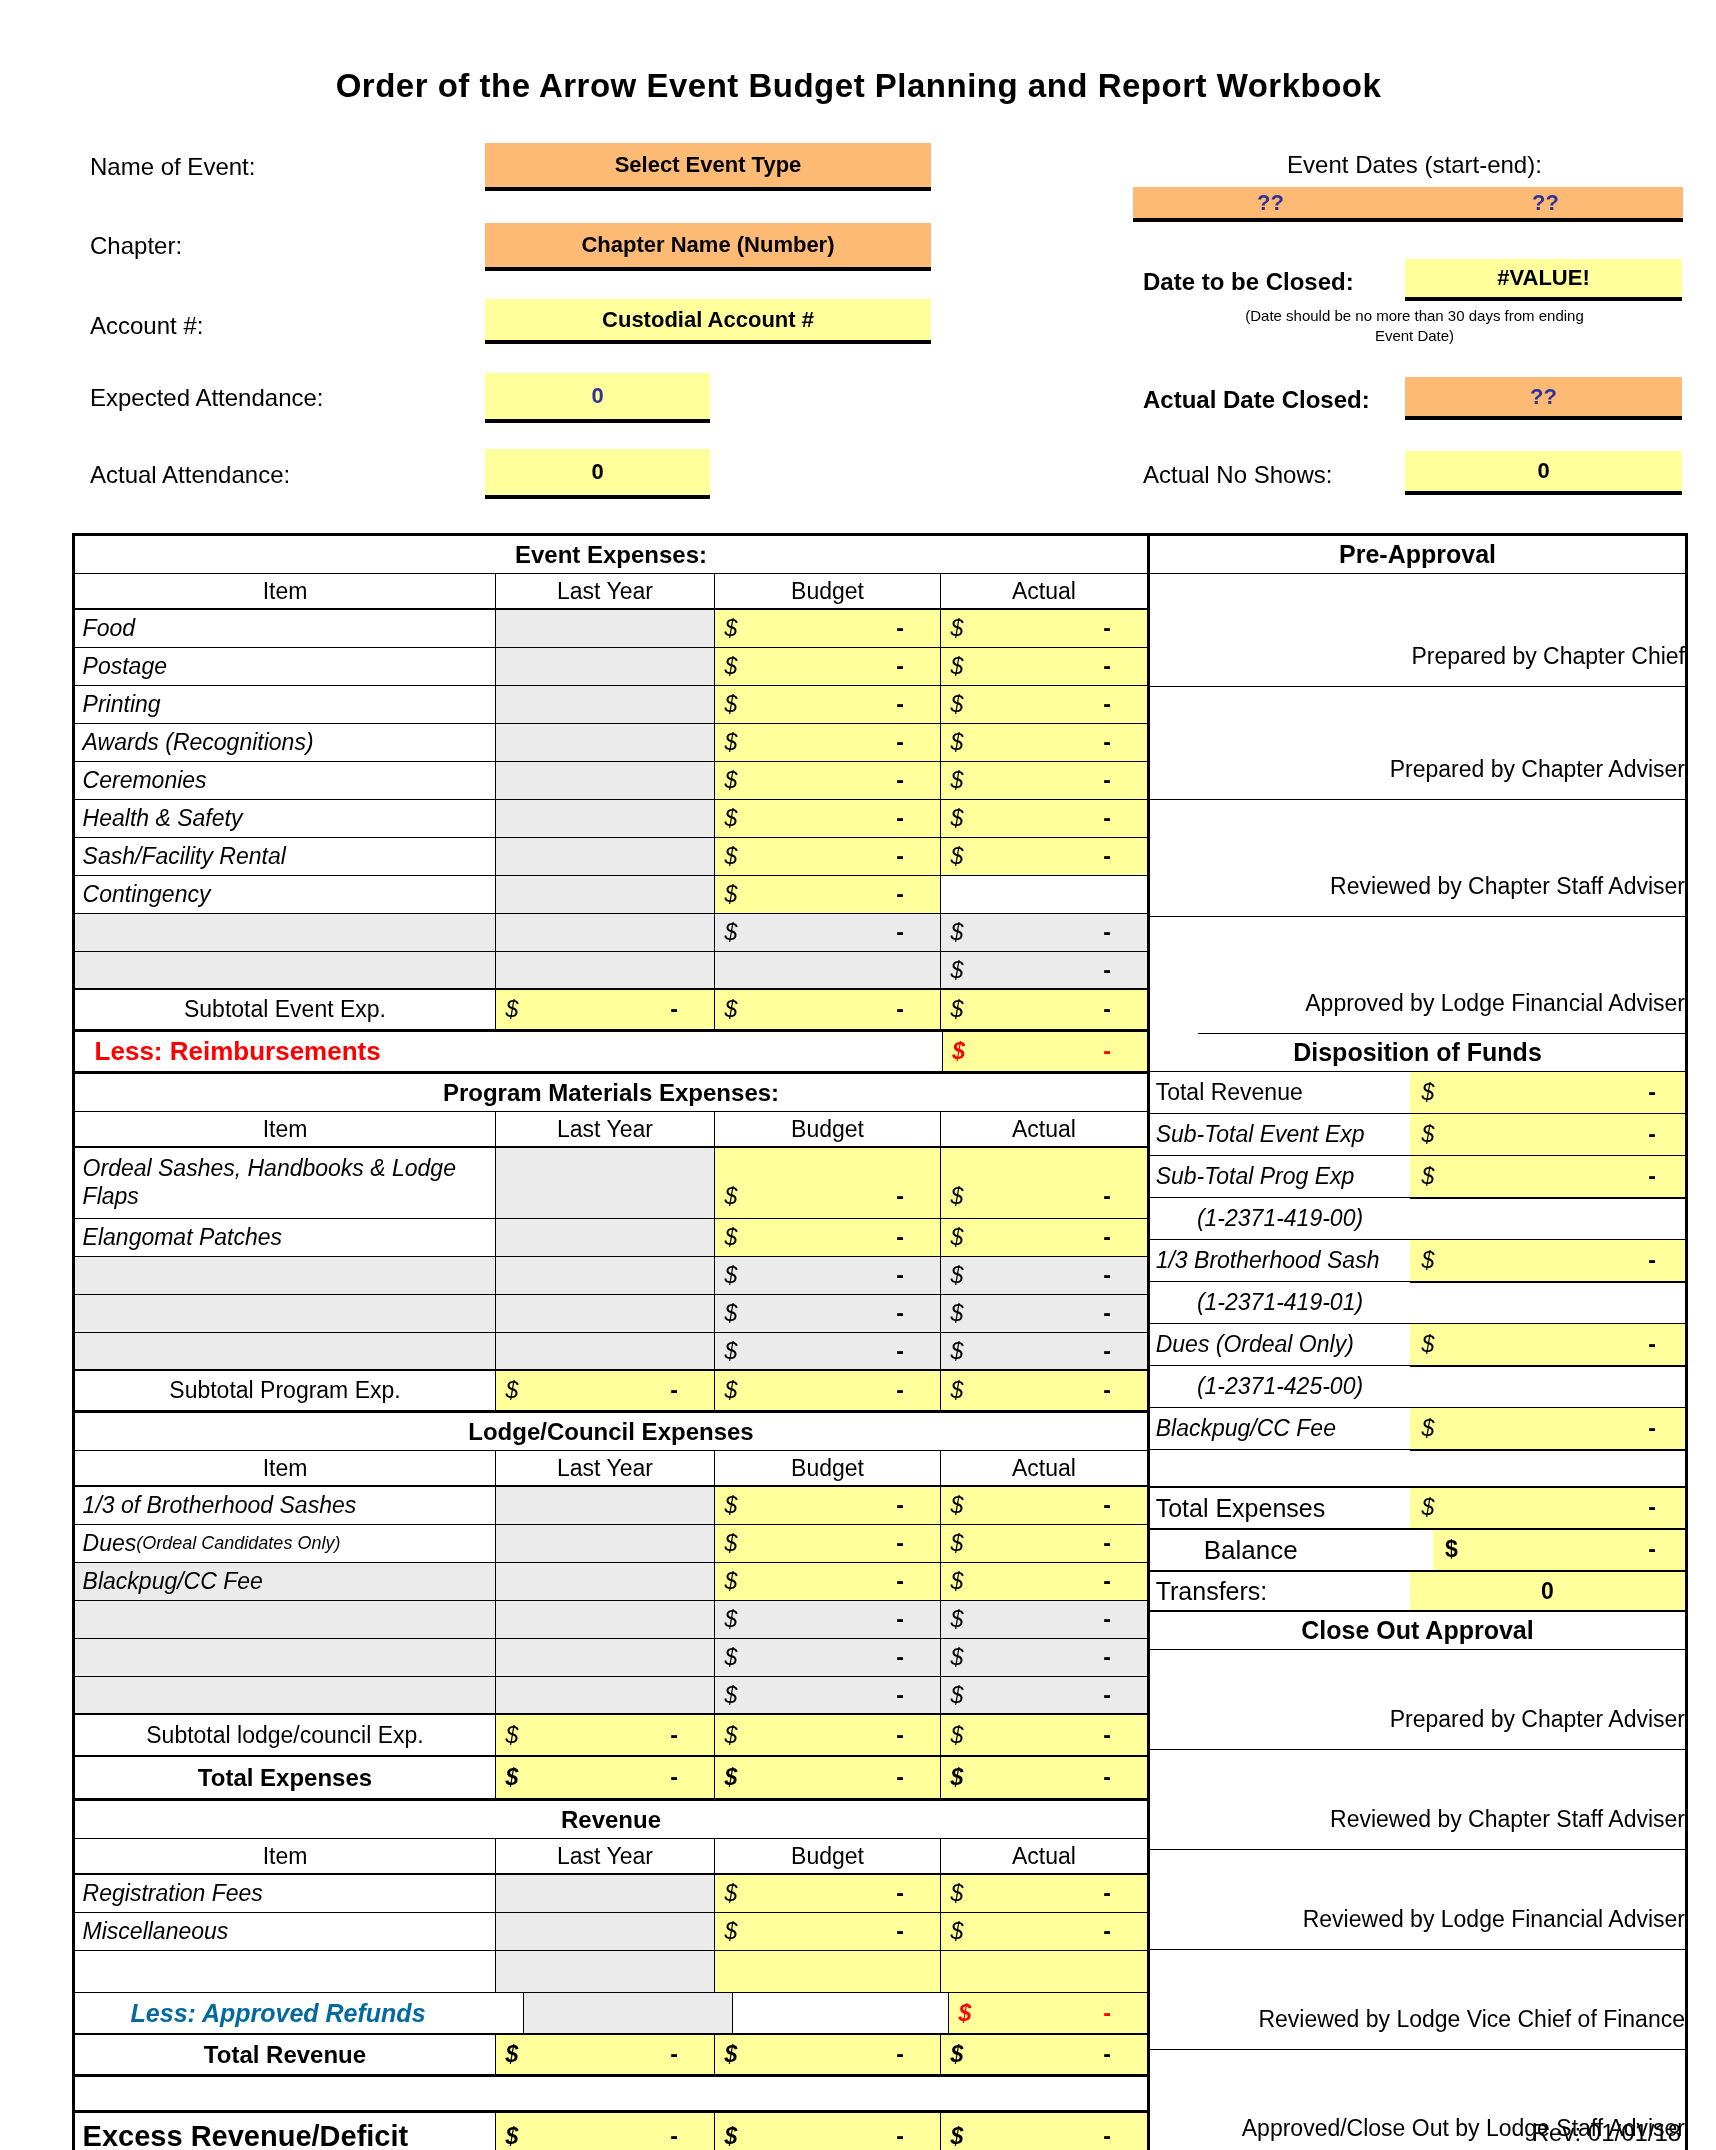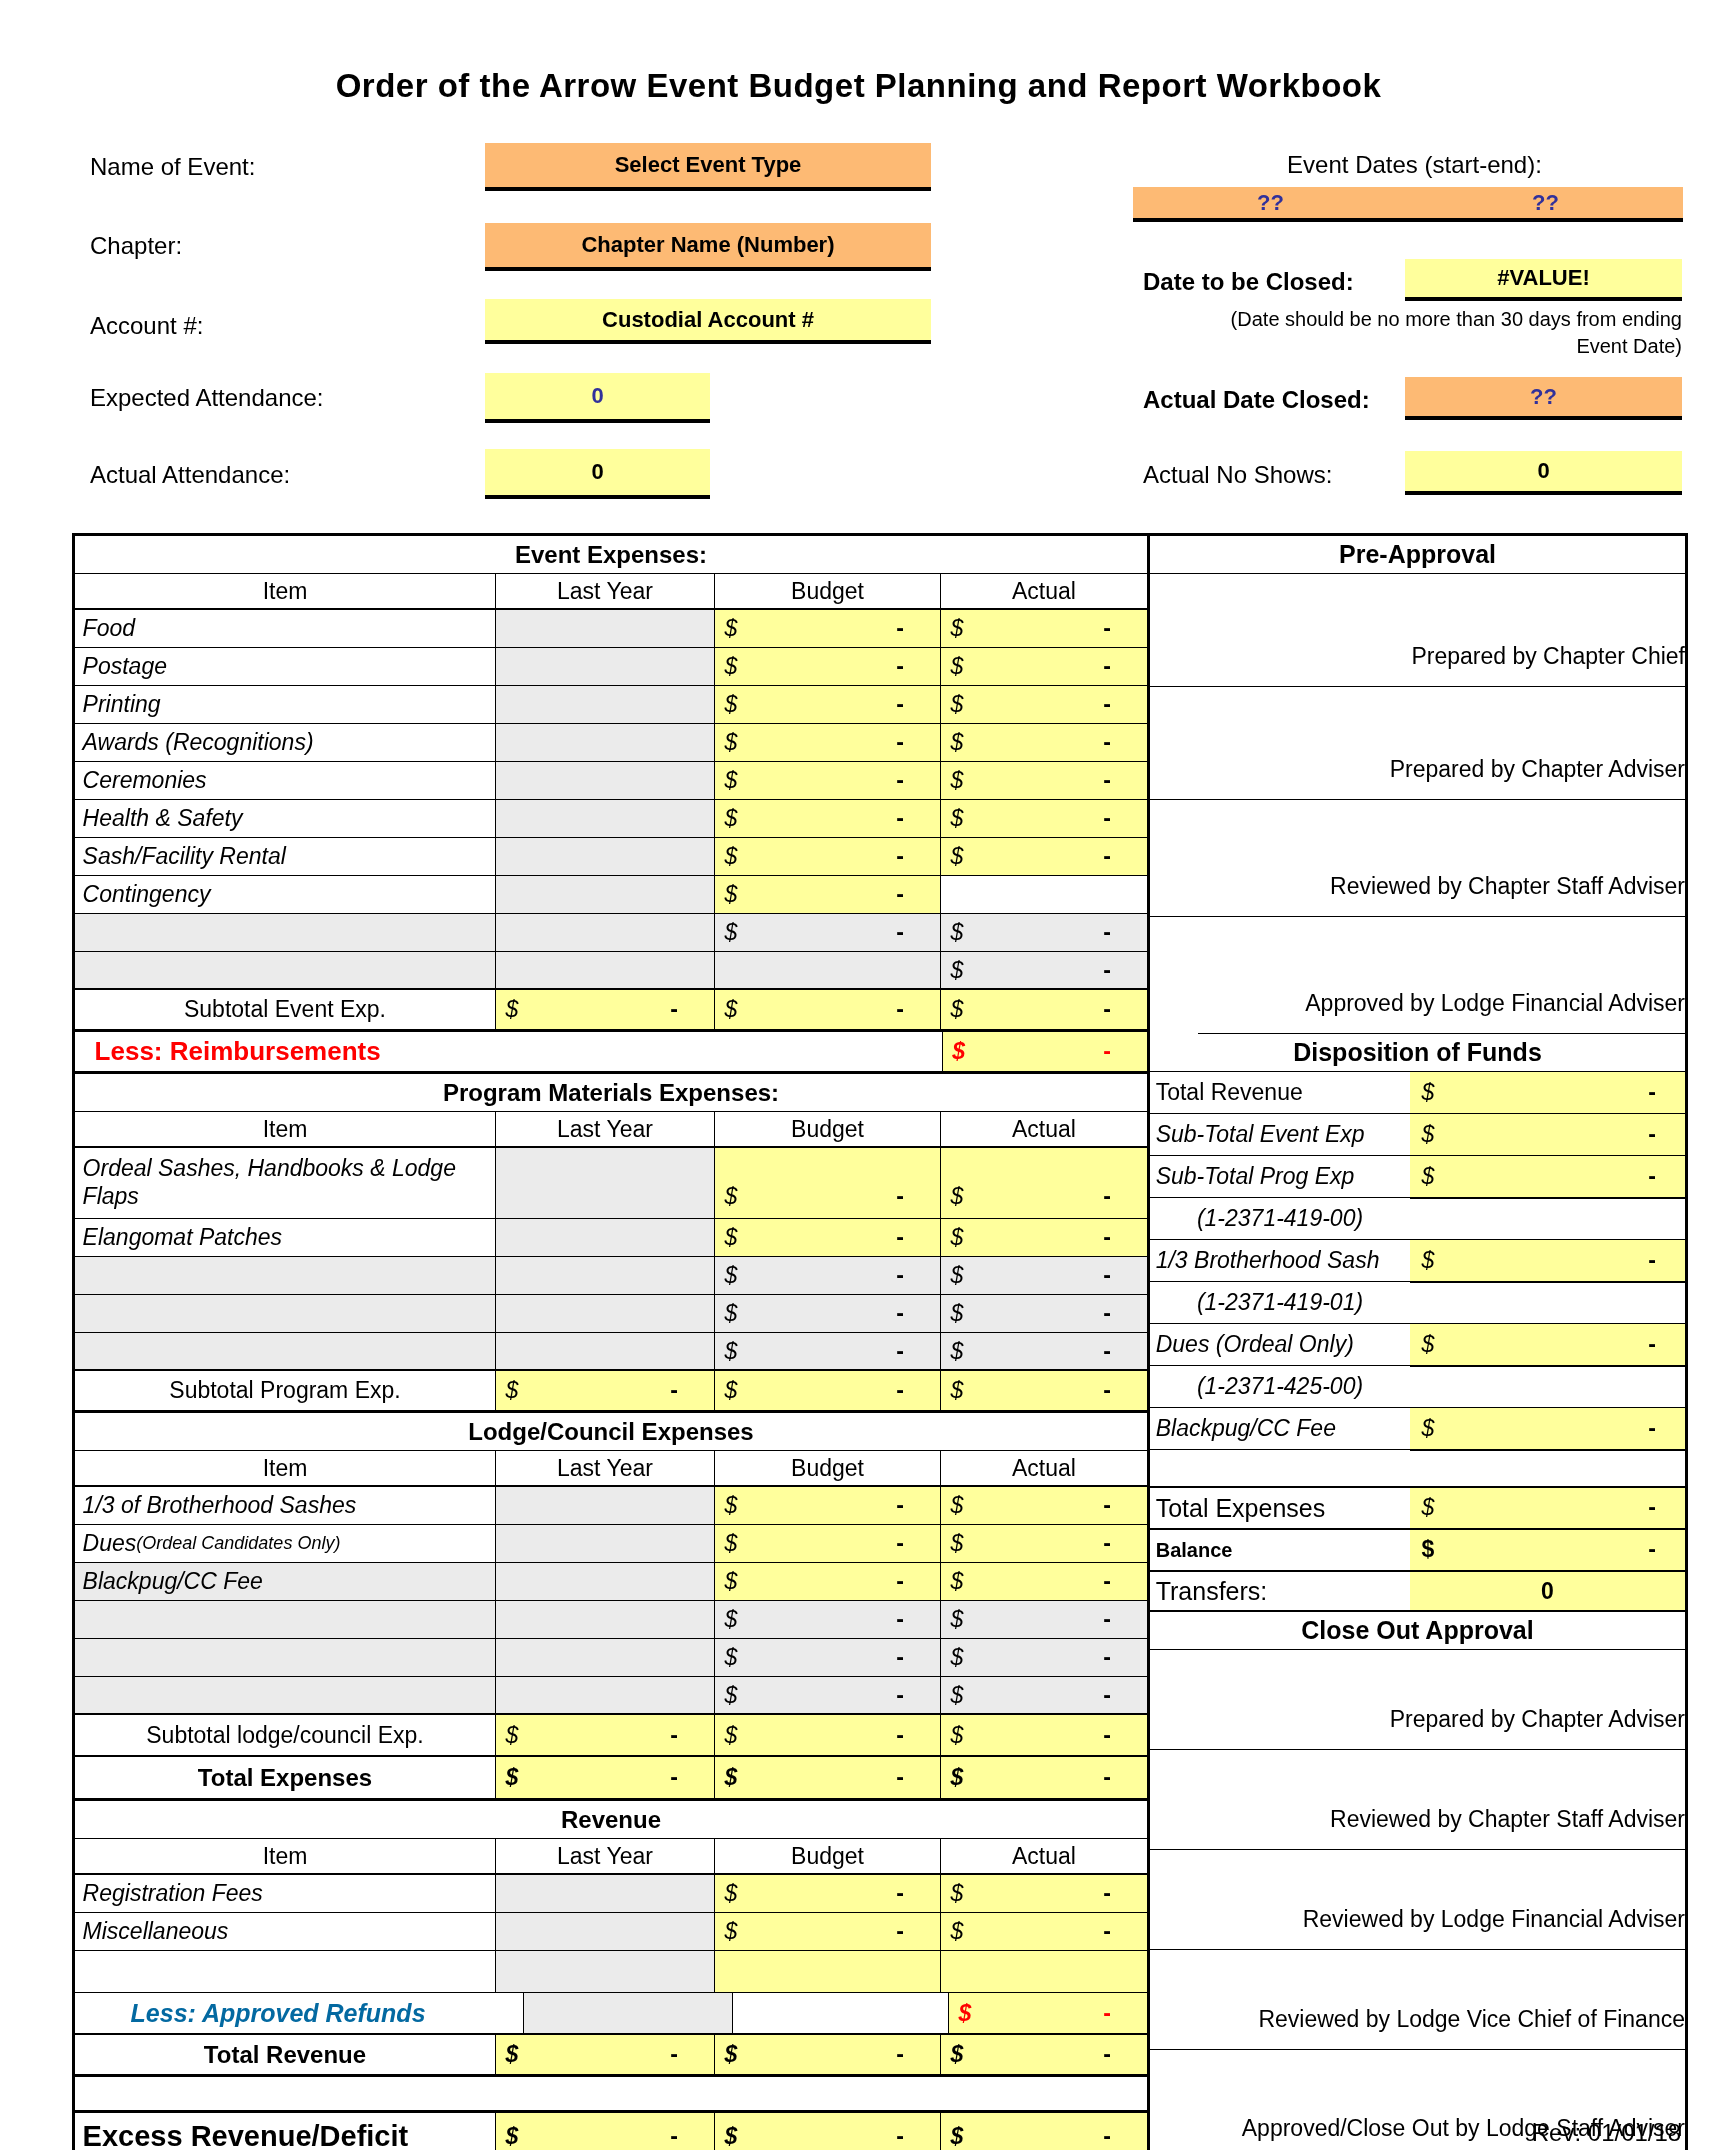--- a/index.html
+++ b/index.html
@@ -10,21 +10,21 @@
   .title{position:absolute;left:0;right:0;top:67px;text-align:center;
          font-size:33px;font-weight:600;letter-spacing:0.5px;}
   .lbl{position:absolute;font-size:24px;white-space:nowrap;}
   .b{font-weight:bold;}
   .vbox{position:absolute;display:flex;align-items:center;justify-content:center;
         box-sizing:border-box;border-bottom:4.8px solid #000;font-size:22px;font-weight:bold;}
   .gbox{background:#fdba74;}
   .ybox{background:#ffff9c;}
   .navy{color:#31319b;}
   .qqbox{justify-content:space-around;}
-  .note{position:absolute;font-size:20px;text-align:right;line-height:1.35;}
+  .note{position:absolute;font-size:15px;text-align:center;line-height:1.35;}
 
   
   .main{position:absolute;left:72px;top:533px;display:flex;border:3.8px solid #000;box-sizing:content-box;}
   .ltab{width:1075px;border-right:3.8px solid #000;box-sizing:border-box;display:flex;flex-direction:column;}
   .rtab{width:535px;display:flex;flex-direction:column;}
 
   .row{display:flex;border-bottom:1.9px solid #000;box-sizing:border-box;flex:0 0 auto;}
   .bb3{border-bottom-width:2.9px;}
   .bb4{border-bottom-width:3.8px;}
   .bb0{border-bottom:none;}
@@ -634,21 +634,21 @@
         <div class="cell r-val last"></div>
       </div>
       <div class="row bb3" style="height:42px;">
         <div class="cell r-lbl" style="font-size:25px;">Total Expenses</div>
         <div class="cell r-val yel money last">
             <span>$</span>
             <span class="amt">-</span>
           </div>
       </div>
       <div class="row bb3" style="height:42px;">
-        <div class="cell r-lbl" style="font-weight:bold;font-size:20px;">Balance</div>
+        <div class="cell r-lbl" style="font-weight:normal;font-size:26px;margin-left:48px;">Balance</div>
         <div class="cell r-val yel money last" style="font-weight:bold;font-style:normal;">
             <span>$</span>
             <span class="amt">-</span>
           </div>
       </div>
       <div class="row bb3" style="height:40px;">
         <div class="cell r-lbl" style="font-size:25px;">Transfers:</div>
         <div class="cell r-val yel last" style="justify-content:center;font-weight:bold;">0</div>
       </div>
 

